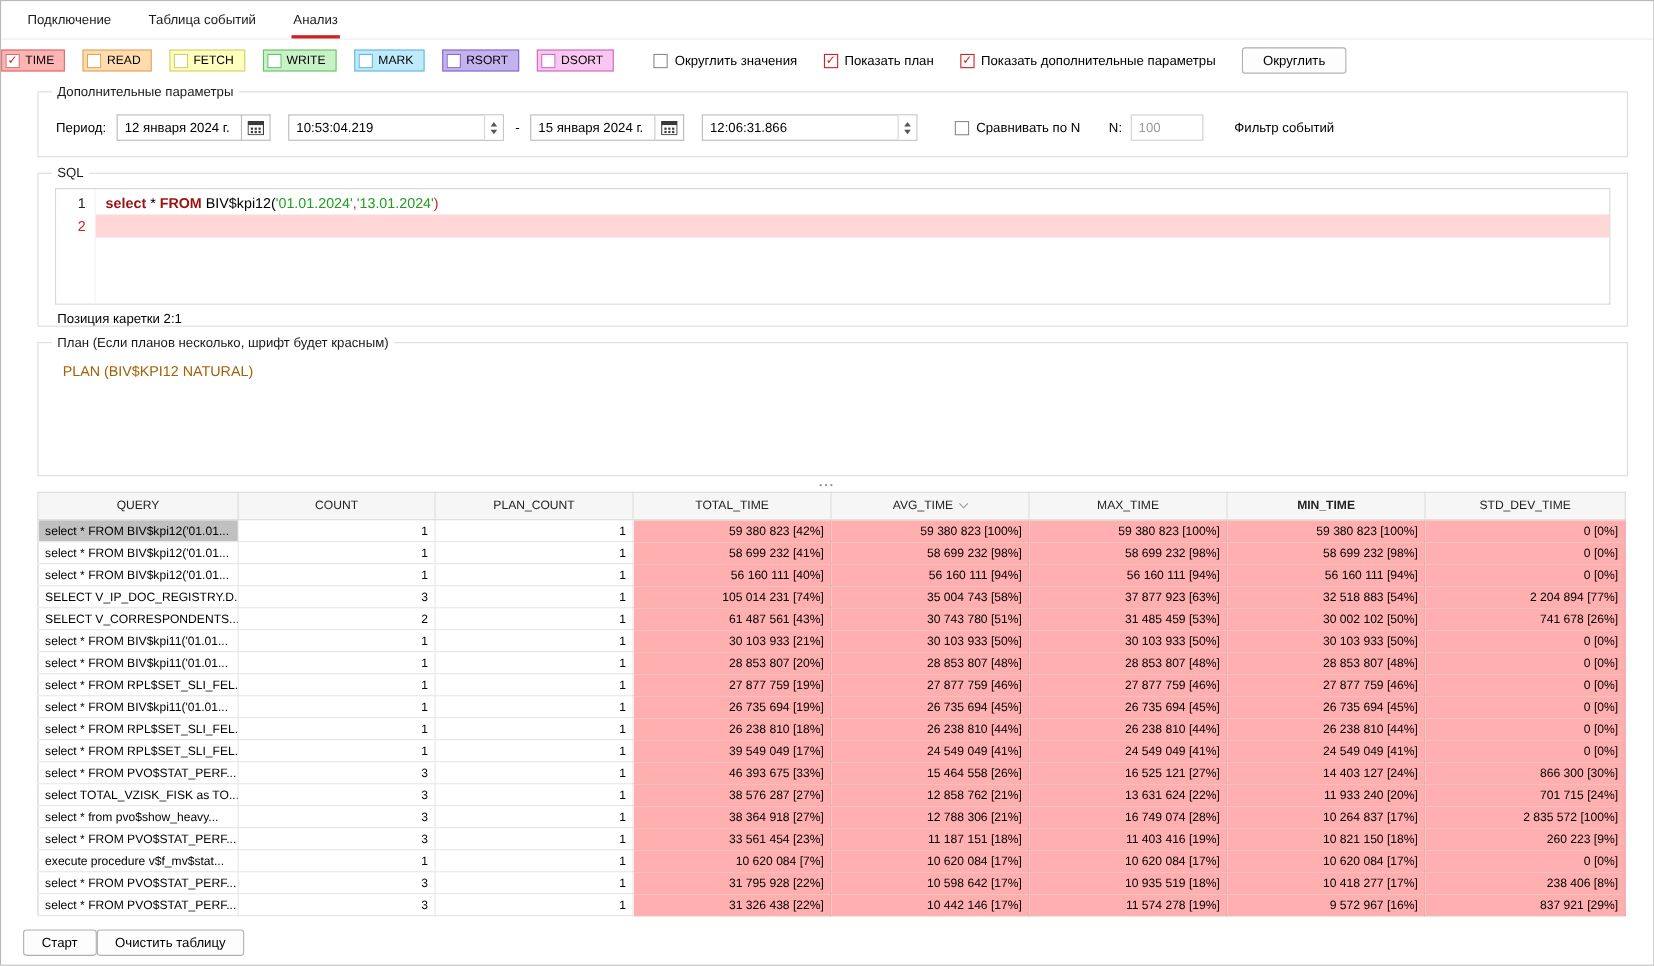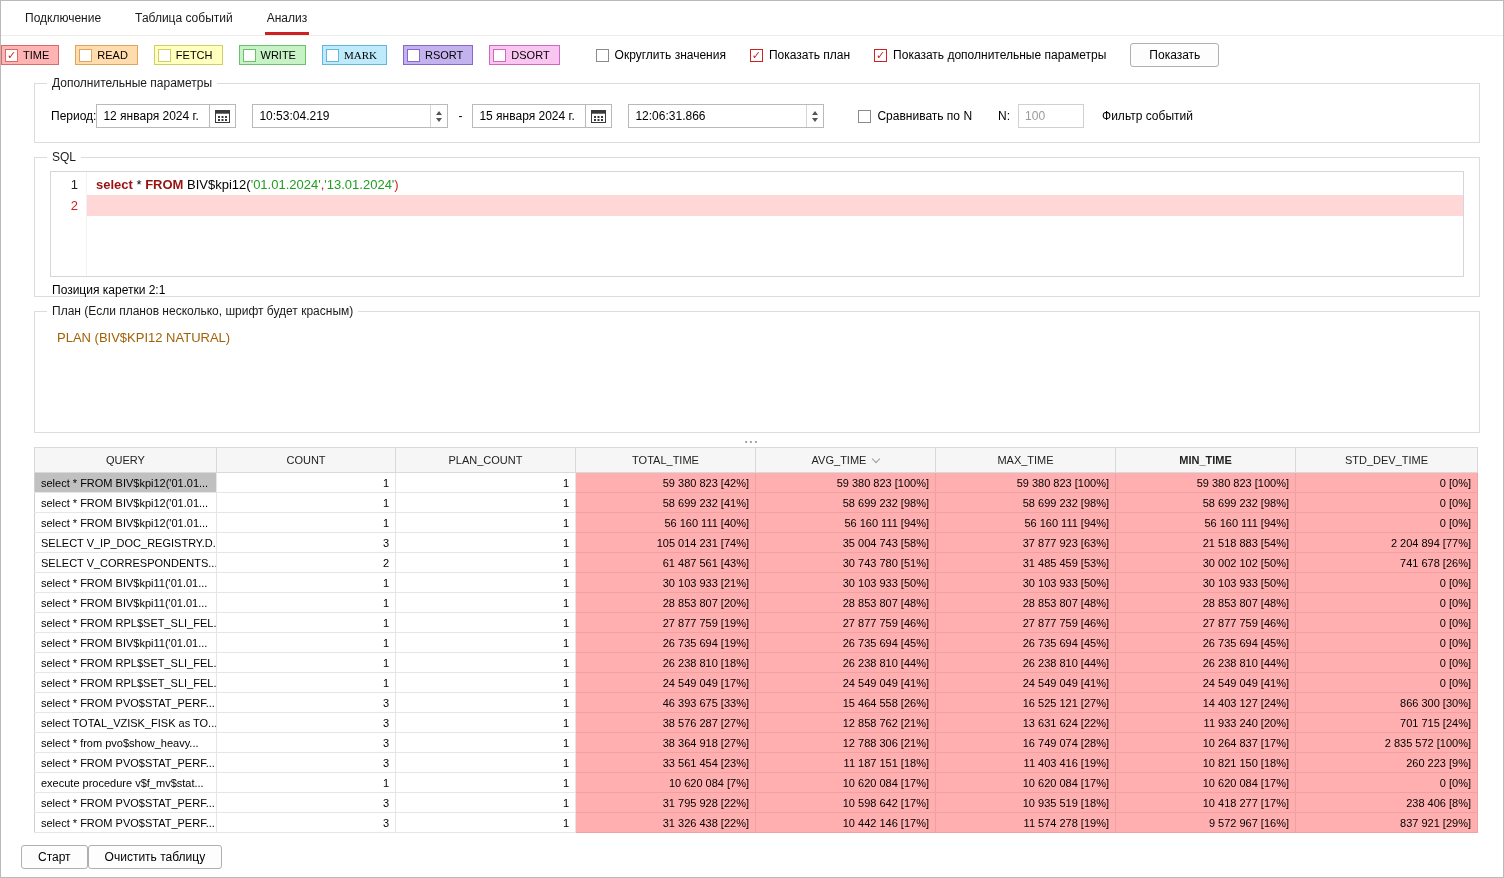--- a/index.html
+++ b/index.html
@@ -29,36 +29,36 @@
   .ml36{margin-left:36px;} .ml24{margin-left:24px;}
   .btn{font-family:inherit;font-size:12px;color:#000;background:#fdfdfd;border:1px solid #b0b0b0;border-radius:3px;padding:4px 18px;cursor:default;}
 
   
   .group{position:relative;margin:12px 23px 0 33px;border:1px solid #dcdcdc;background:#fff;}
   .group-label{position:absolute;top:-8px;left:12px;background:#fff;padding:0 5px;font-size:12px;color:#1a1a1a;}
 
   
   .group.params{height:60px;display:flex;align-items:center;padding:6px 14px 0 16px;}
   .params-row{display:flex;align-items:center;width:100%;}
-  .flabel{}
+  .flabel{margin-right:10px;}
   .date-field{display:flex;}
   .txt{font-family:inherit;font-size:12px;color:#000;border:none;outline:none;background:transparent;padding:0 6px;width:100%;height:100%;}
   .input-box{display:flex;align-items:center;height:24px;border:1px solid #b9b9b9;background:#fff;}
   .date-box{width:114px;}
   .cal-btn{width:26px;height:24px;border:1px solid #b9b9b9;border-left:none;background:#fff;display:flex;align-items:center;justify-content:center;padding:0;cursor:default;}
   .time-box{width:196px;margin-left:16px;position:relative;padding-right:18px;}
   .spinner{position:absolute;right:0;top:0;width:17px;height:22px;border-left:1px solid #d5d5d5;display:flex;flex-direction:column;align-items:center;justify-content:center;gap:3px;background:#fff;cursor:default;}
   .tri-up{width:0;height:0;border-left:3.5px solid transparent;border-right:3.5px solid transparent;border-bottom:4px solid #555;}
   .tri-down{width:0;height:0;border-left:3.5px solid transparent;border-right:3.5px solid transparent;border-top:4px solid #555;}
   .dash{margin:0 10px;}
   .compare{margin-left:34px;}
   .nlabel{margin-left:26px;}
   .n-box{width:66px;margin-left:8px;border-color:#d0d0d0;}
   .n-box .txt{color:#9a9a9a;}
-  .filter-label{margin-left:18px;}
+  .filter-label{margin-left:28px;}
 
   
   .group.sql{margin-top:14px;height:140px;padding:13px 15px 0 15px;}
   .editor{display:flex;border:1px solid #d6d6d6;height:106px;background:#fff;overflow:hidden;}
   .gutter{width:36px;flex:0 0 auto;padding:2px 8px 0 0;text-align:right;font-size:13px;line-height:21px;border-right:1px solid #f2f2f2;}
   .ln{color:#222;}
   .ln.current{color:var(--accent);}
   .code{flex:1;padding-top:2px;font-size:13px;line-height:21px;}
   .code-line{height:21px;padding-left:9px;white-space:pre;}
   .code-line.current{background:var(--line-pink);}
@@ -118,21 +118,21 @@
           <span>READ</span>
         </label>
         <label class="chip" style="background: rgb(255, 255, 190); border-color: rgb(207, 207, 106);">
           <span class="cb" style="border-color: rgb(207, 207, 106);"></span>
           <span>FETCH</span>
         </label>
         <label class="chip" style="background: rgb(198, 242, 198); border-color: rgb(108, 192, 108);">
           <span class="cb" style="border-color: rgb(108, 192, 108);"></span>
           <span>WRITE</span>
         </label>
-        <label class="chip" style="background: rgb(191, 234, 251); border-color: rgb(98, 184, 220); font-family: Liberation Serif, serif;">
+        <label class="chip" style="background: rgb(191, 234, 251); border-color: rgb(98, 184, 220);">
           <span class="cb" style="border-color: rgb(98, 184, 220);"></span>
           <span>MARK</span>
         </label>
         <label class="chip" style="background: rgb(195, 178, 238); border-color: rgb(132, 104, 207);">
           <span class="cb" style="border-color: rgb(132, 104, 207);"></span>
           <span>RSORT</span>
         </label>
         <label class="chip" style="background: rgb(248, 198, 240); border-color: rgb(207, 104, 192);">
           <span class="cb" style="border-color: rgb(207, 104, 192);"></span>
           <span>DSORT</span>
@@ -147,21 +147,21 @@
     <label class="plaincb ml24">
       <span class="cb checked accent"></span>
       <span>Показать план</span>
     </label>
 
     <label class="plaincb ml24">
       <span class="cb checked accent"></span>
       <span>Показать дополнительные параметры</span>
     </label>
 
-    <button class="btn ml24">Показать</button>
+    <button class="btn ml24">Округлить</button>
   </div>
 
   <div class="group params">
     <span class="group-label">Дополнительные параметры</span>
     <div class="params-row">
       <span class="flabel">Период:</span>
 
       <div class="date-field">
         <div class="input-box date-box">
           <input class="txt" value="12 января 2024 г." style="">
@@ -298,21 +298,21 @@
           <td class="c-time">56 160 111 [94%]</td>
           <td class="c-time">0 [0%]</td>
         </tr>
         <tr>
           <td class="c-query">SELECT V_IP_DOC_REGISTRY.D...</td>
           <td class="c-num">3</td>
           <td class="c-num">1</td>
           <td class="c-time">105 014 231 [74%]</td>
           <td class="c-time">35 004 743 [58%]</td>
           <td class="c-time">37 877 923 [63%]</td>
-          <td class="c-time">21 518 883 [54%]</td>
+          <td class="c-time">32 518 883 [54%]</td>
           <td class="c-time">2 204 894 [77%]</td>
         </tr>
         <tr>
           <td class="c-query">SELECT V_CORRESPONDENTS....</td>
           <td class="c-num">2</td>
           <td class="c-num">1</td>
           <td class="c-time">61 487 561 [43%]</td>
           <td class="c-time">30 743 780 [51%]</td>
           <td class="c-time">31 485 459 [53%]</td>
           <td class="c-time">30 002 102 [50%]</td>
@@ -365,21 +365,21 @@
           <td class="c-time">26 238 810 [18%]</td>
           <td class="c-time">26 238 810 [44%]</td>
           <td class="c-time">26 238 810 [44%]</td>
           <td class="c-time">26 238 810 [44%]</td>
           <td class="c-time">0 [0%]</td>
         </tr>
         <tr>
           <td class="c-query">select * FROM RPL$SET_SLI_FEL...</td>
           <td class="c-num">1</td>
           <td class="c-num">1</td>
-          <td class="c-time">24 549 049 [17%]</td>
+          <td class="c-time">39 549 049 [17%]</td>
           <td class="c-time">24 549 049 [41%]</td>
           <td class="c-time">24 549 049 [41%]</td>
           <td class="c-time">24 549 049 [41%]</td>
           <td class="c-time">0 [0%]</td>
         </tr>
         <tr>
           <td class="c-query">select * FROM PVO$STAT_PERF...</td>
           <td class="c-num">3</td>
           <td class="c-num">1</td>
           <td class="c-time">46 393 675 [33%]</td>

